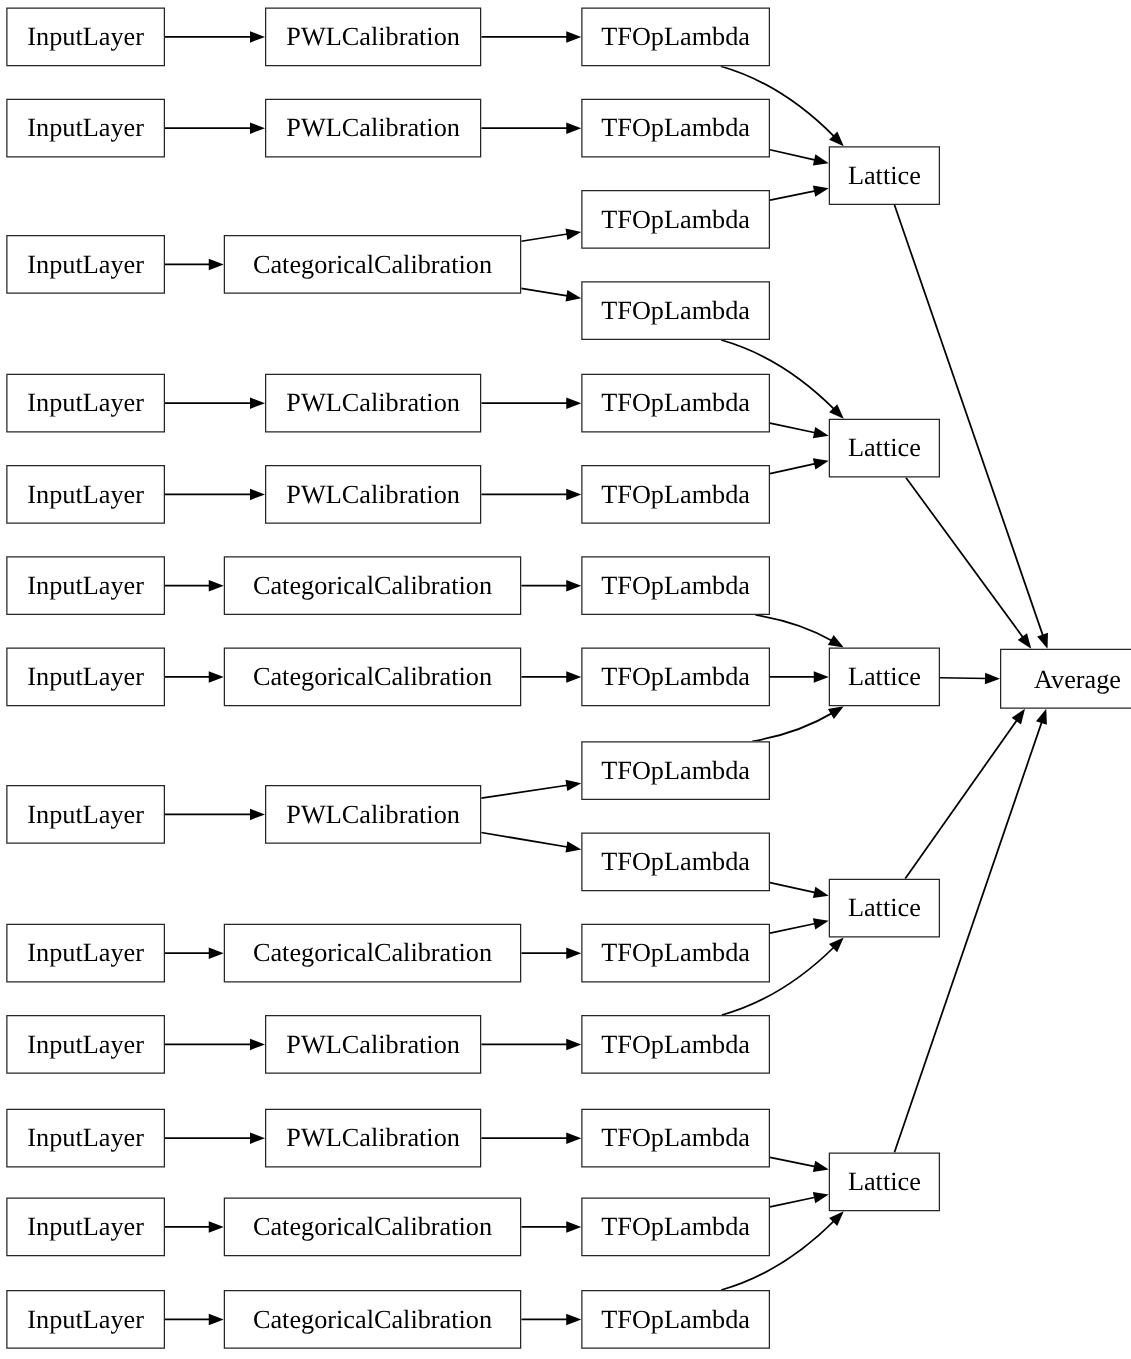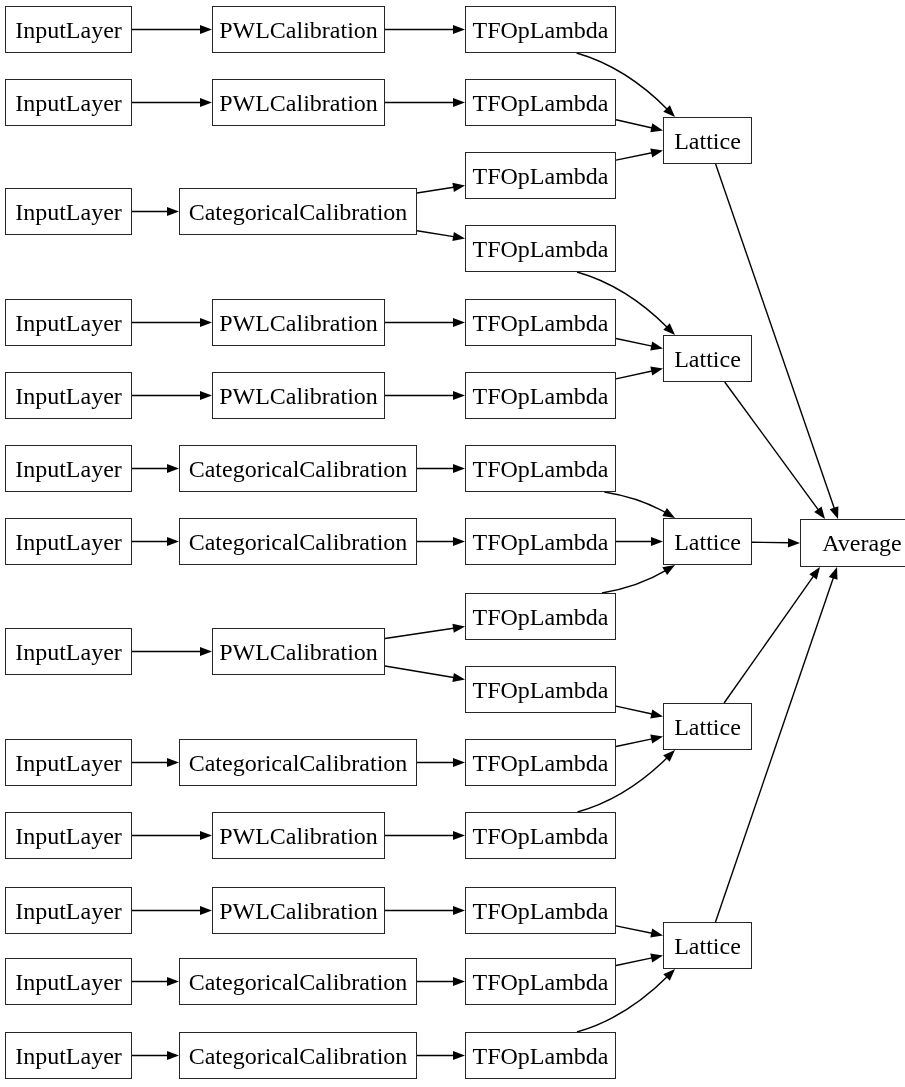--- a/index.html
+++ b/index.html
@@ -22,21 +22,21 @@
   }
   .node {
     position: absolute;
     box-sizing: border-box;
     border: 1.4px solid #262626;
     background: #ffffff;
     color: #000000;
     display: flex;
     align-items: center;
     justify-content: center;
-    font-size: 24px;
+    font-size: 21px;
     line-height: 1;
     white-space: nowrap;
   }
 </style>
 </head>
 <body>
 
 <div class="canvas">
   <svg id="edges" xmlns="http://www.w3.org/2000/svg" width="905" height="1087" viewBox="0 0 905 1087">
       <g>

